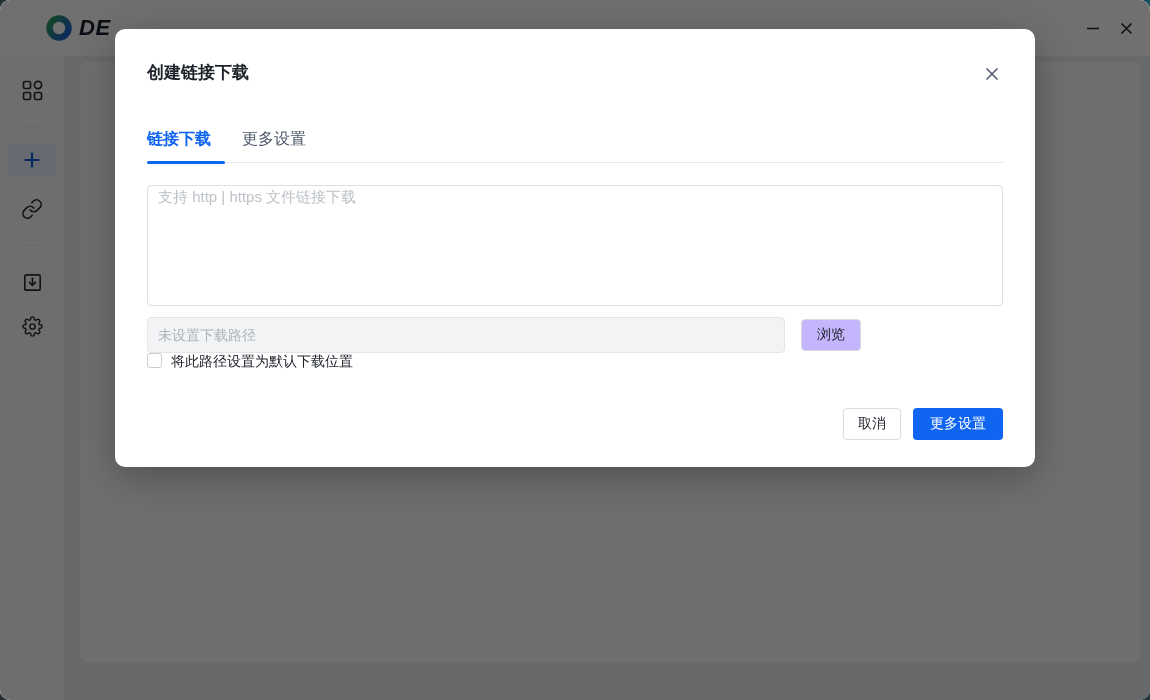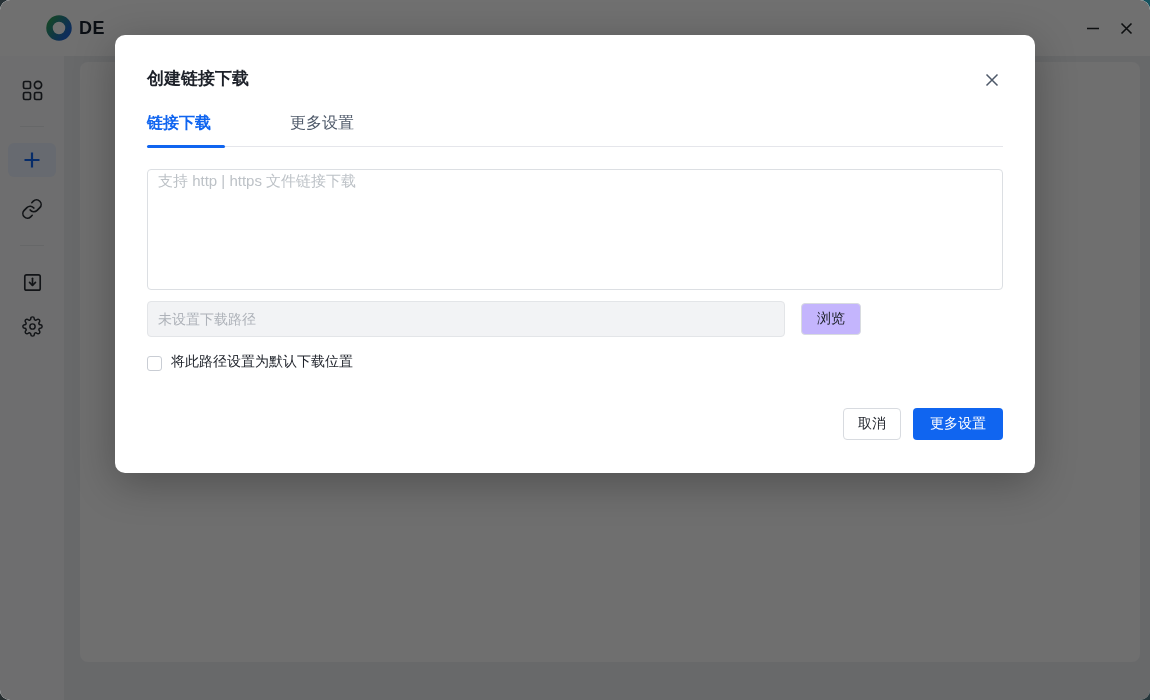--- a/index.html
+++ b/index.html
@@ -14,21 +14,21 @@
     border-radius:10px; overflow:hidden;
     background:#edeff2;
   }
   
   .titlebar {
     position:absolute; top:0; left:0; right:0; height:56px;
     background:#ffffff; display:flex; align-items:center;
     padding:0 12px 0 46px;
   }
   .logo { display:flex; align-items:center; gap:7px; }
-  .logo-text { font-size:18px; font-weight:800; color:#19222f; letter-spacing:0.5px; }
+  .logo-text { font-size:22px; font-weight:800; color:#19222f; letter-spacing:0.5px;font-style:italic; }
   .win-controls { margin-left:auto; display:flex; gap:9px; }
   .win-btn {
     width:24px; height:24px; display:flex; align-items:center; justify-content:center;
     background:none; border:none; cursor:pointer; color:#1f2226;
   }
   
   .sidebar {
     position:absolute; top:56px; left:0; bottom:0; width:64px;
     background:#fafbfc; display:flex; flex-direction:column; align-items:center;
   }
@@ -46,32 +46,32 @@
   .side-btn.gear-item { margin-top:4px; }
   
   .main-card {
     position:absolute; left:80px; top:62px; width:1060px; height:600px;
     background:#fcfcfd; border-radius:8px;
   }
   
   .overlay { position:absolute; inset:0; background:var(--overlay); z-index:10; }
   
   .modal {
-    position:absolute; left:115px; top:35px; width:920px; height:438px;
+    position:absolute; left:115px; top:29px; width:920px; height:438px;
     background:#ffffff; border-radius:10px; z-index:20;
     box-shadow:0 10px 40px rgba(0,0,0,0.28);
     padding:32px;
   }
   .modal-title { font-size:17px; font-weight:700; color:#1d2129; line-height:24px; }
   .modal-close {
     position:absolute; top:34px; right:32px; width:22px; height:22px;
     background:none; border:none; cursor:pointer; color:#4e5969;
     display:flex; align-items:center; justify-content:center;
   }
-  .tabs { display:flex; margin-top:22px; border-bottom:1px solid #e5e6eb;gap:48px; }
+  .tabs { display:flex; margin-top:44px; border-bottom:1px solid #e5e6eb; }
   .tab {
     font-size:16px; color:#4e5969; padding:0 14px 12px 0; margin-right:17px;
     position:relative; cursor:pointer; background:none; border:none;
     font-family:inherit;
   }
   .tab.active { color:var(--accent); font-weight:700; }
   .tab.active::after {
     content:""; position:absolute; left:0; right:0; bottom:-2px; height:3px;
     background:var(--accent); border-radius:1.5px;
   }
@@ -86,21 +86,21 @@
     width:638px; height:36px; background:#f2f3f5; border:1px solid #e3e5e8;
     border-radius:4px; padding:0 10px; font-size:14px; color:#1d2129;
     font-family:inherit; outline:none;
   }
   .path-input::placeholder { color:#aeb2b9; }
   .browse-btn {
     margin-left:16px; width:60px; height:32px; background:#c4b5fd;
     border:1px solid #d8dbe0; border-radius:4px; font-size:14px; color:#1d2129;
     cursor:pointer; font-family:inherit;
   }
-  .checkbox-row { margin-top:16px; display:flex; align-items:flex-end; }
+  .checkbox-row { margin-top:0; display:flex; align-items:flex-start; }
   .checkbox {
     width:15px; height:15px; border:1px solid #c9cdd4; border-radius:3px;
     background:#fff; cursor:pointer; flex:none;
   }
   .checkbox-label { margin-left:9px; font-size:14px; color:#1d2129; }
   .modal-footer { margin-top:37px; display:flex; justify-content:flex-end; gap:12px; }
   .btn {
     height:32px; border-radius:4px; font-size:14px; cursor:pointer;
     font-family:inherit; display:flex; align-items:center; justify-content:center;
   }

